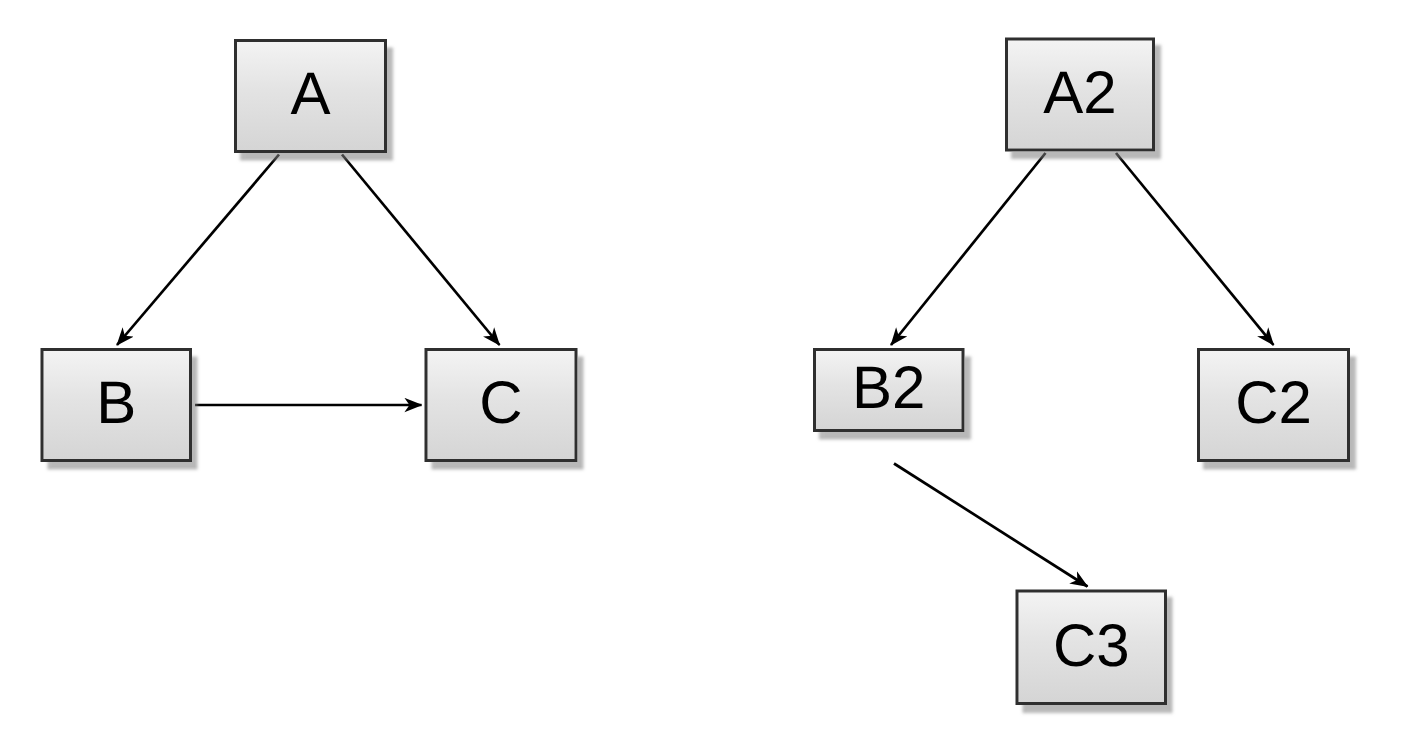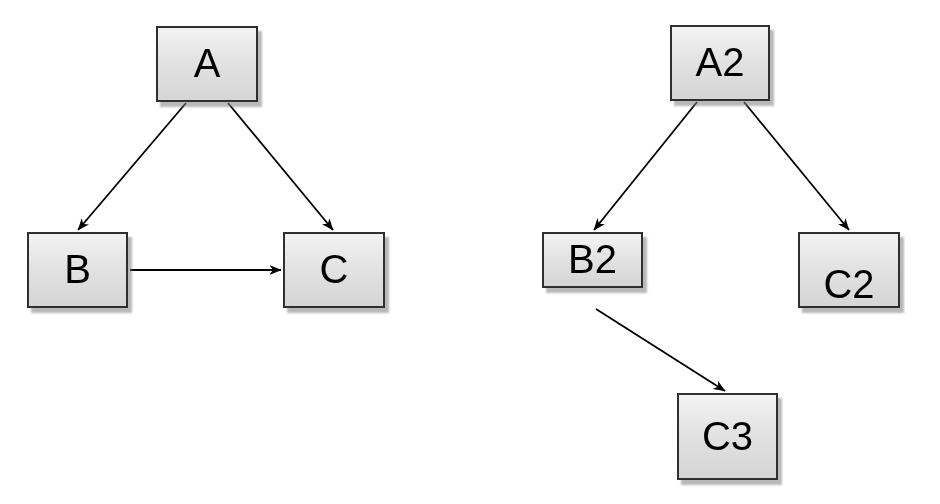--- a/index.html
+++ b/index.html
@@ -72,19 +72,19 @@
     </div>
     <div class="node" style="left: 283px; top: 232px; width: 102px; height: 76px;">
       <span class="node-label" style="color: rgb(0, 0, 0);">C</span>
     </div>
     <div class="node" style="left: 670px; top: 25px; width: 100px; height: 76px;">
       <span class="node-label" style="color: rgb(0, 0, 0);">A2</span>
     </div>
     <div class="node" style="left: 542px; top: 232px; width: 101px; height: 56px;">
       <span class="node-label" style="color: rgb(0, 0, 0);">B2</span>
     </div>
-    <div class="node" style="left: 798px; top: 232px; width: 102px; height: 76px; align-items: flex-end;">
+    <div class="node" style="left: 798px; top: 232px; width: 102px; height: 76px;">
       <span class="node-label" style="color: rgb(0, 0, 0);">C2</span>
     </div>
-    <div class="node" style="left: 677px; top: 393px; width: 101px; height: 87px;">
+    <div class="node" style="left: 677px; top: 393px; width: 101px; height: 77px;">
       <span class="node-label" style="color: rgb(0, 0, 0);">C3</span>
     </div>
   </div>
 
 </body></html>

